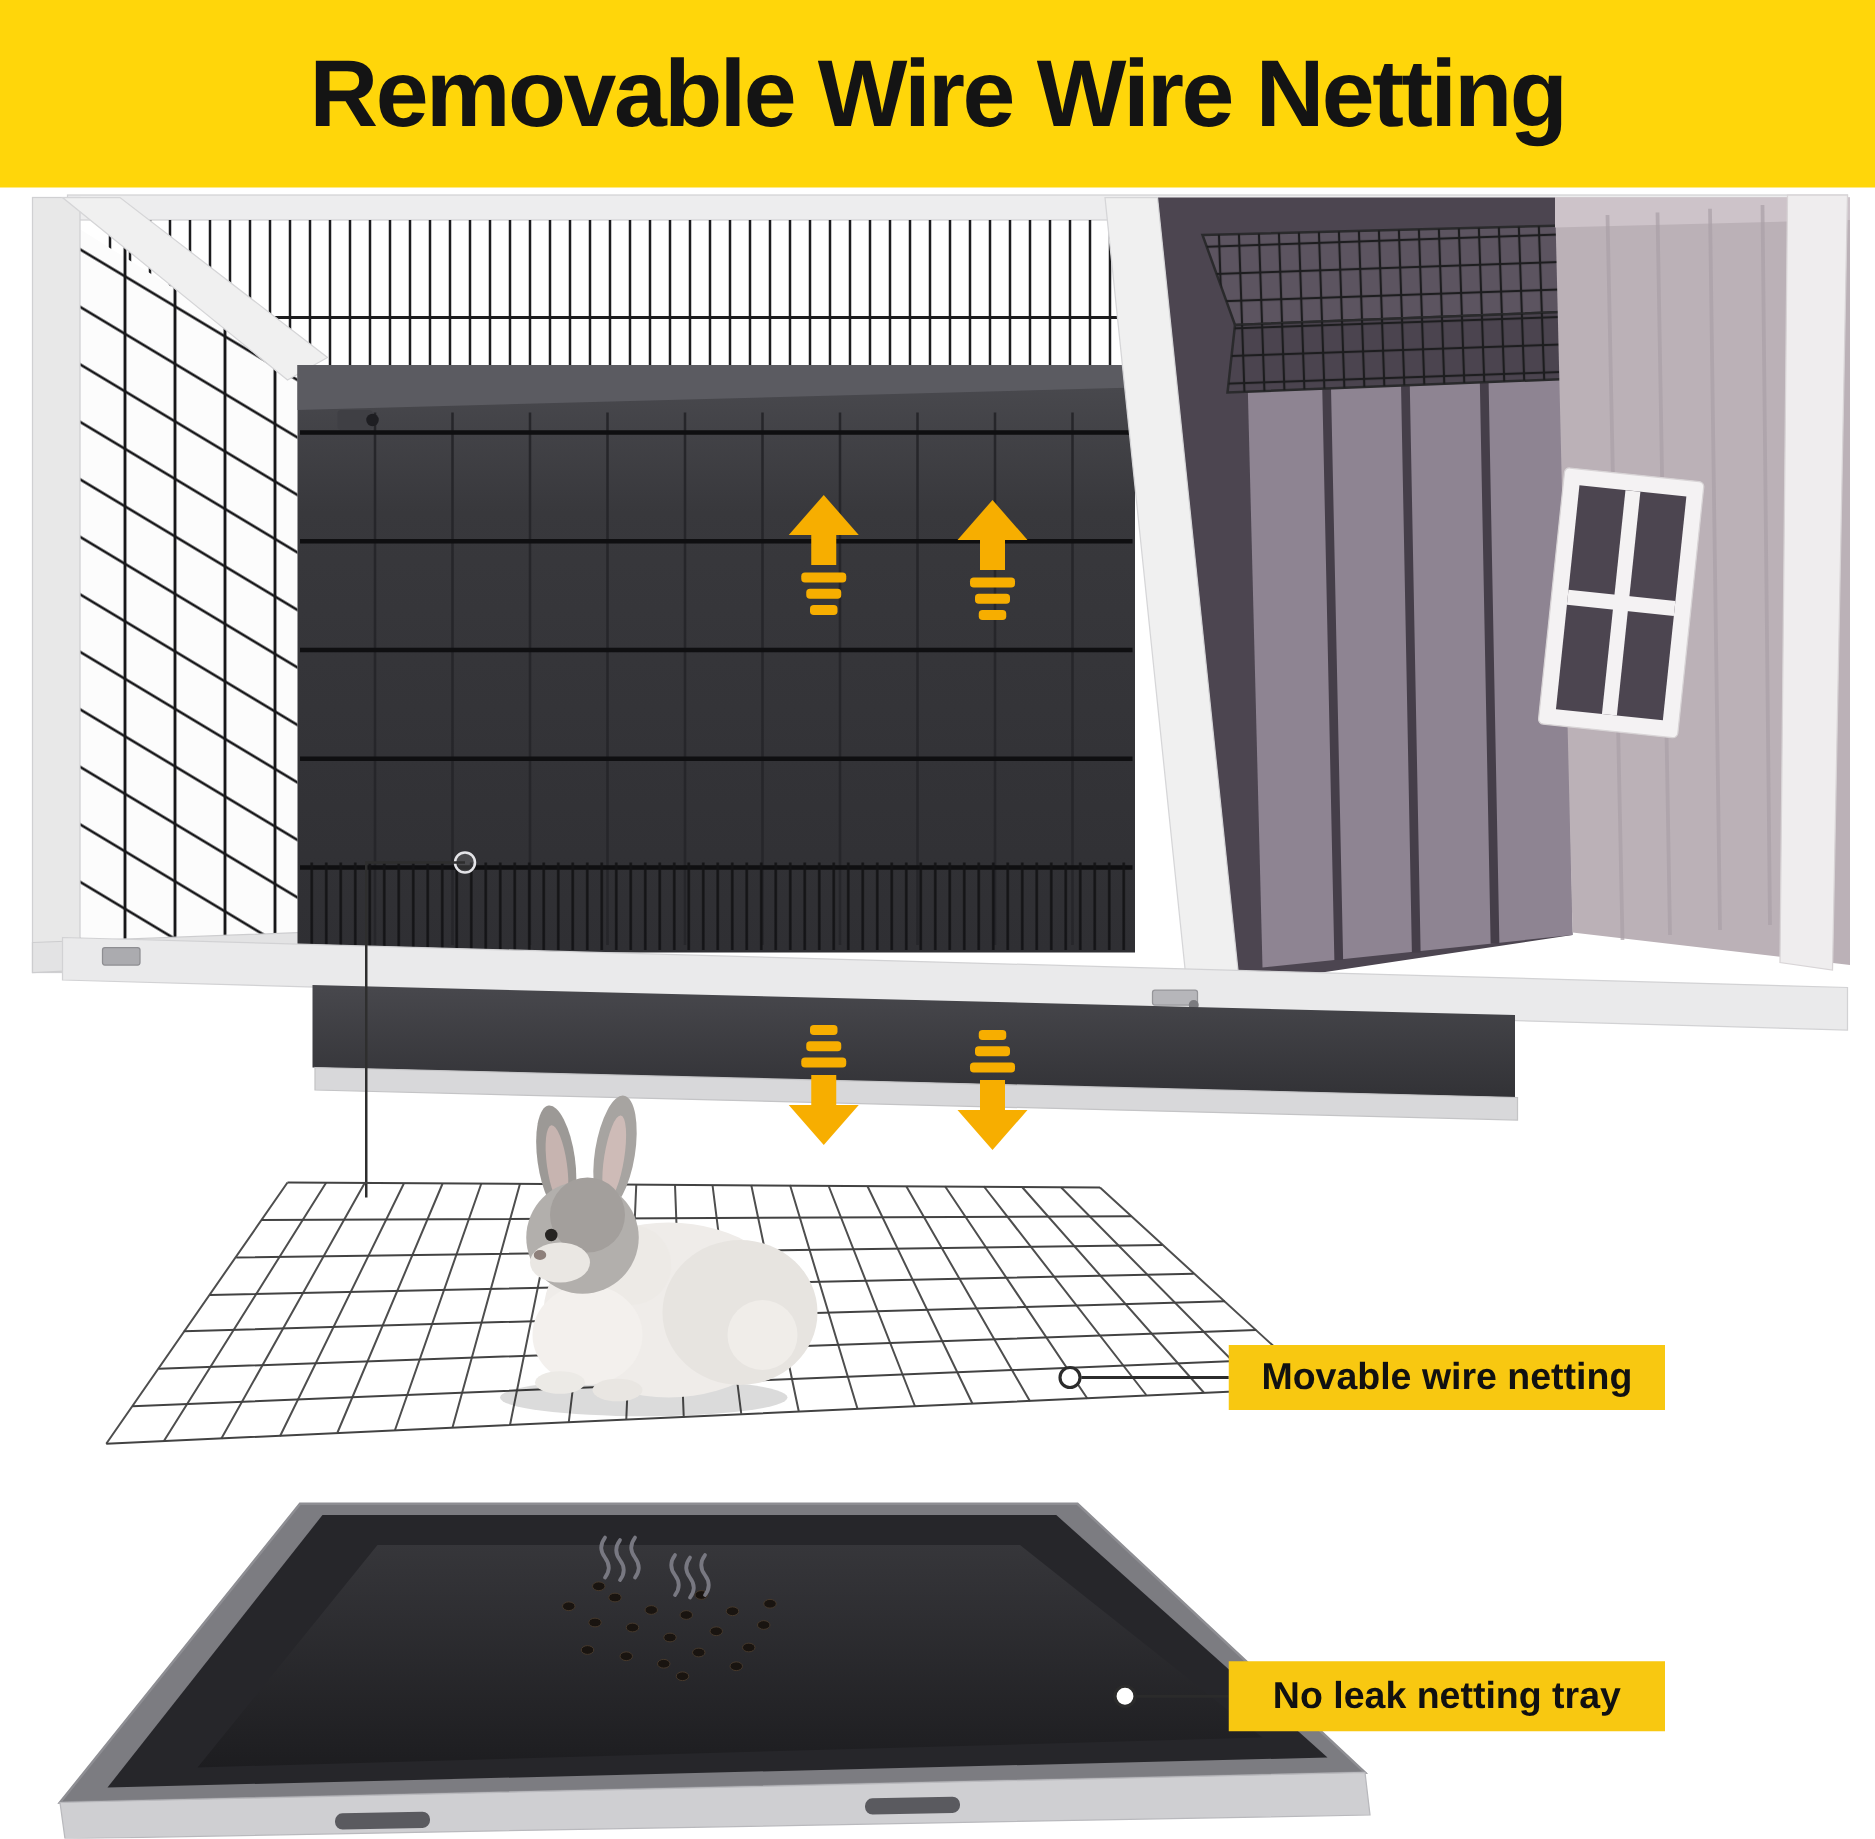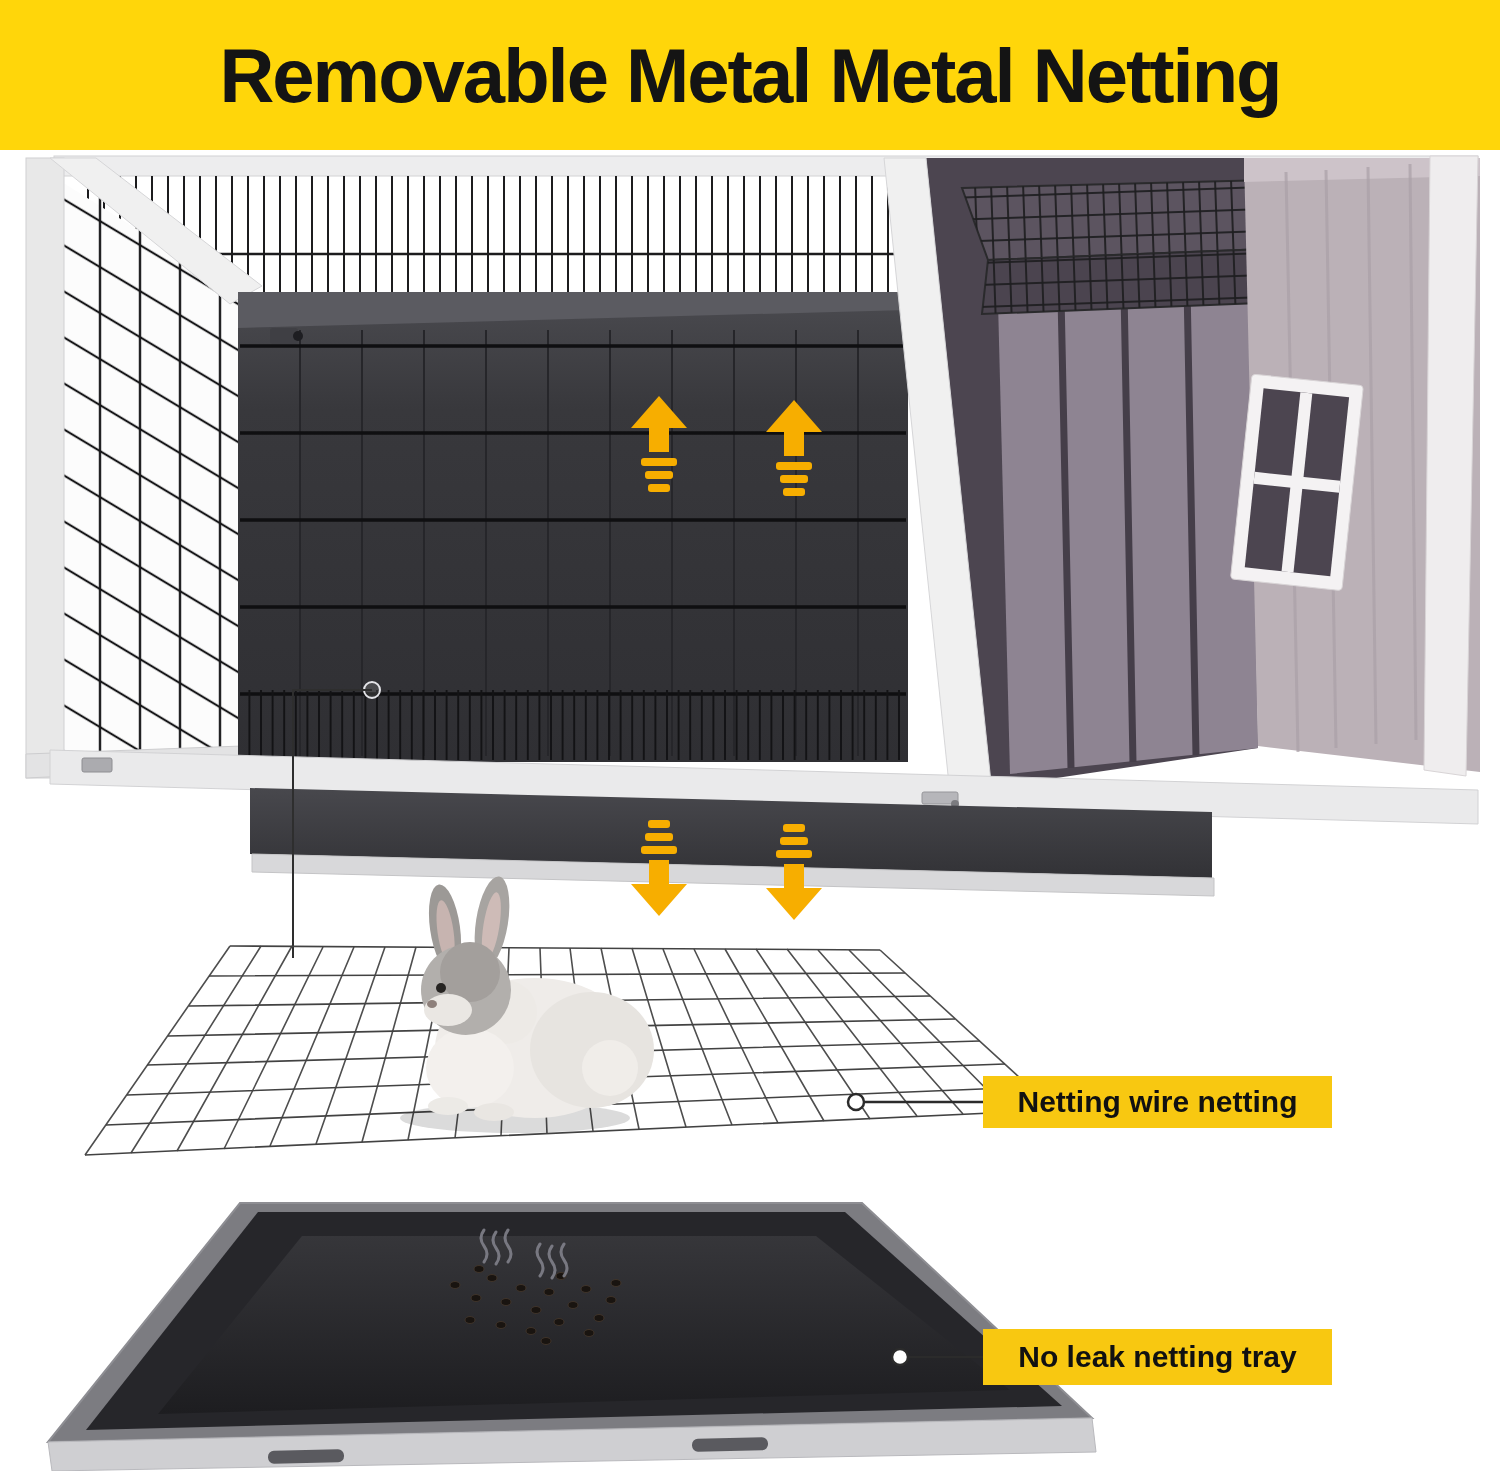--- a/index.html
+++ b/index.html
@@ -16,21 +16,21 @@
   .callout-netting{left:983px;top:1076px;width:349px;height:52px}
   .callout-tray{left:983px;top:1329px;width:349px;height:56px}
   .arrow{fill:var(--arrow_yellow,#f7ae00)}
 </style>
 </head>
 <body>
 
 <div class="stage">
 
   <div class="banner">
-    <h1>Removable Metal Metal Netting</h1>
+    <h1>Removable Wire Wire Netting</h1>
   </div>
 
   <svg class="photo-svg" width="1500" height="1471" viewBox="0 0 1500 1471">
     <defs>
       <pattern id="wireV" width="16" height="10" patternUnits="userSpaceOnUse">
         <line x1="8" y1="0" x2="8" y2="10" stroke="#1c1c1e" stroke-width="2"></line>
       </pattern>
       <pattern id="wireVd" width="11.6" height="10" patternUnits="userSpaceOnUse">
         <line x1="5.8" y1="0" x2="5.8" y2="10" stroke="#131315" stroke-width="2"></line>
       </pattern>
@@ -215,19 +215,19 @@
       <circle cx="856" cy="1102" r="8" fill="#ffffff" stroke="#2b2b2b" stroke-width="2.5"></circle>
       <line x1="865" y1="1102" x2="983" y2="1102" stroke="#2b2b2b" stroke-width="2.5"></line>
     </g>
     <g>
       <circle cx="900" cy="1357" r="8" fill="#ffffff" stroke="#2b2b2b" stroke-width="2.5"></circle>
       <line x1="909" y1="1357" x2="983" y2="1357" stroke="#2b2b2b" stroke-width="2.5"></line>
     </g>
   </svg>
 
   <div class="callout callout-netting">
-    <span>Netting wire netting</span>
+    <span>Movable wire netting</span>
   </div>
   <div class="callout callout-tray">
     <span>No leak netting tray</span>
   </div>
 
 </div>
 
 </body></html>

